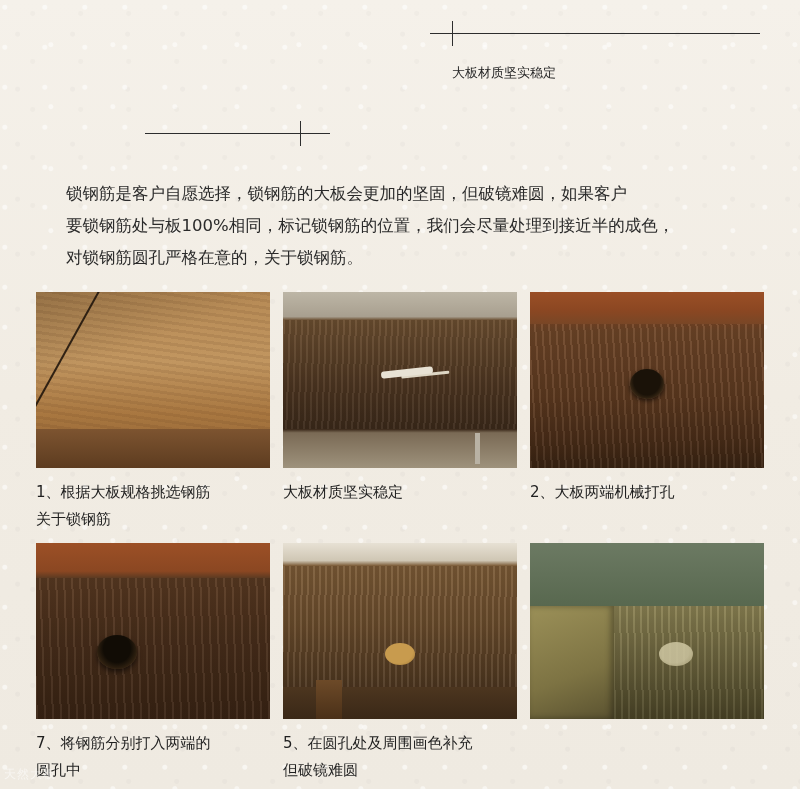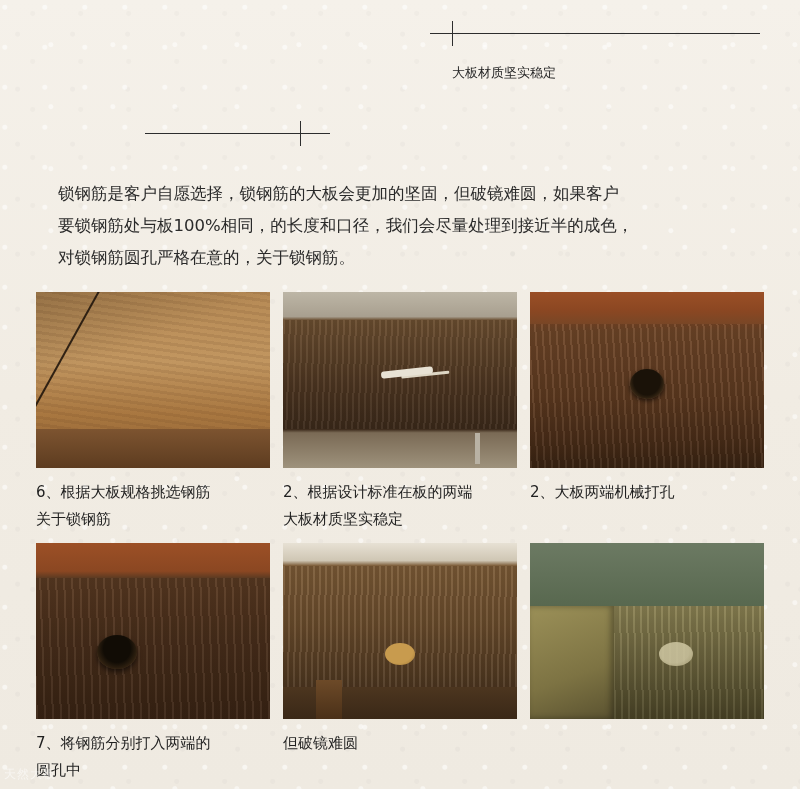--- a/index.html
+++ b/index.html
@@ -94,21 +94,21 @@
     left: 300px;
     top: 121px;
     width: 1px;
     height: 25px;
     background: #2d2d2d;
   }
 
   
   .intro {
     position: absolute;
-    left: 58px;
+    left: 66px;
     top: 178px;
     width: 690px;
     font-size: 16.5px;
     line-height: 32px;
     color: #2a2a2a;
     font-family: "DejaVu Sans", "Liberation Sans", sans-serif;
   }
   .intro div { white-space: nowrap; }
 
   
@@ -309,46 +309,45 @@
     <div class="deco-cross-bottom"></div>
 
 
     <div class="subtitle">
       <div>大板材质坚实稳定</div>
     </div>
   </div>
 
   <div class="intro">
     <div>锁钢筋是客户自愿选择，锁钢筋的大板会更加的坚固，但破镜难圆，如果客户</div>
-    <div>要锁钢筋处与板100%相同，的长度和口径，我们会尽量处理到接近半的成色，</div>
+    <div>要锁钢筋处与板100%相同，标记锁钢筋的位置，我们会尽量处理到接近半的成色，</div>
     <div>对锁钢筋圆孔严格在意的，关于锁钢筋。</div>
   </div>
 
   <div class="grid">
 
     <div class="row">
 
       <div class="cell">
         <div class="photo p1">
           <div class="band"></div>
         </div>
         <div class="caption">
-          <div>6、根据大板规格挑选钢筋</div>
+          <div>1、根据大板规格挑选钢筋</div>
           <div>关于锁钢筋</div>
         </div>
       </div>
 
       <div class="cell">
         <div class="photo p2">
           <div class="grain"></div>
           <div class="mark"></div>
           <div class="leg"></div>
         </div>
         <div class="caption">
-          <div>2、根据设计标准在板的两端</div>
           <div>大板材质坚实稳定</div>
         </div>
       </div>
 
       <div class="cell">
         <div class="photo p3">
           <div class="grain"></div>
           <div class="hole"></div>
         </div>
         <div class="caption">
@@ -371,20 +370,21 @@
         </div>
       </div>
 
       <div class="cell">
         <div class="photo p5">
           <div class="grain"></div>
           <div class="plug"></div>
           <div class="post"></div>
         </div>
         <div class="caption">
+          <div>5、在圆孔处及周围画色补充</div>
           <div>但破镜难圆</div>
         </div>
       </div>
 
       <div class="cell">
         <div class="photo p6">
           <div class="sky"></div>
           <div class="slab"></div>
           <div class="grain"></div>
           <div class="end"></div>

